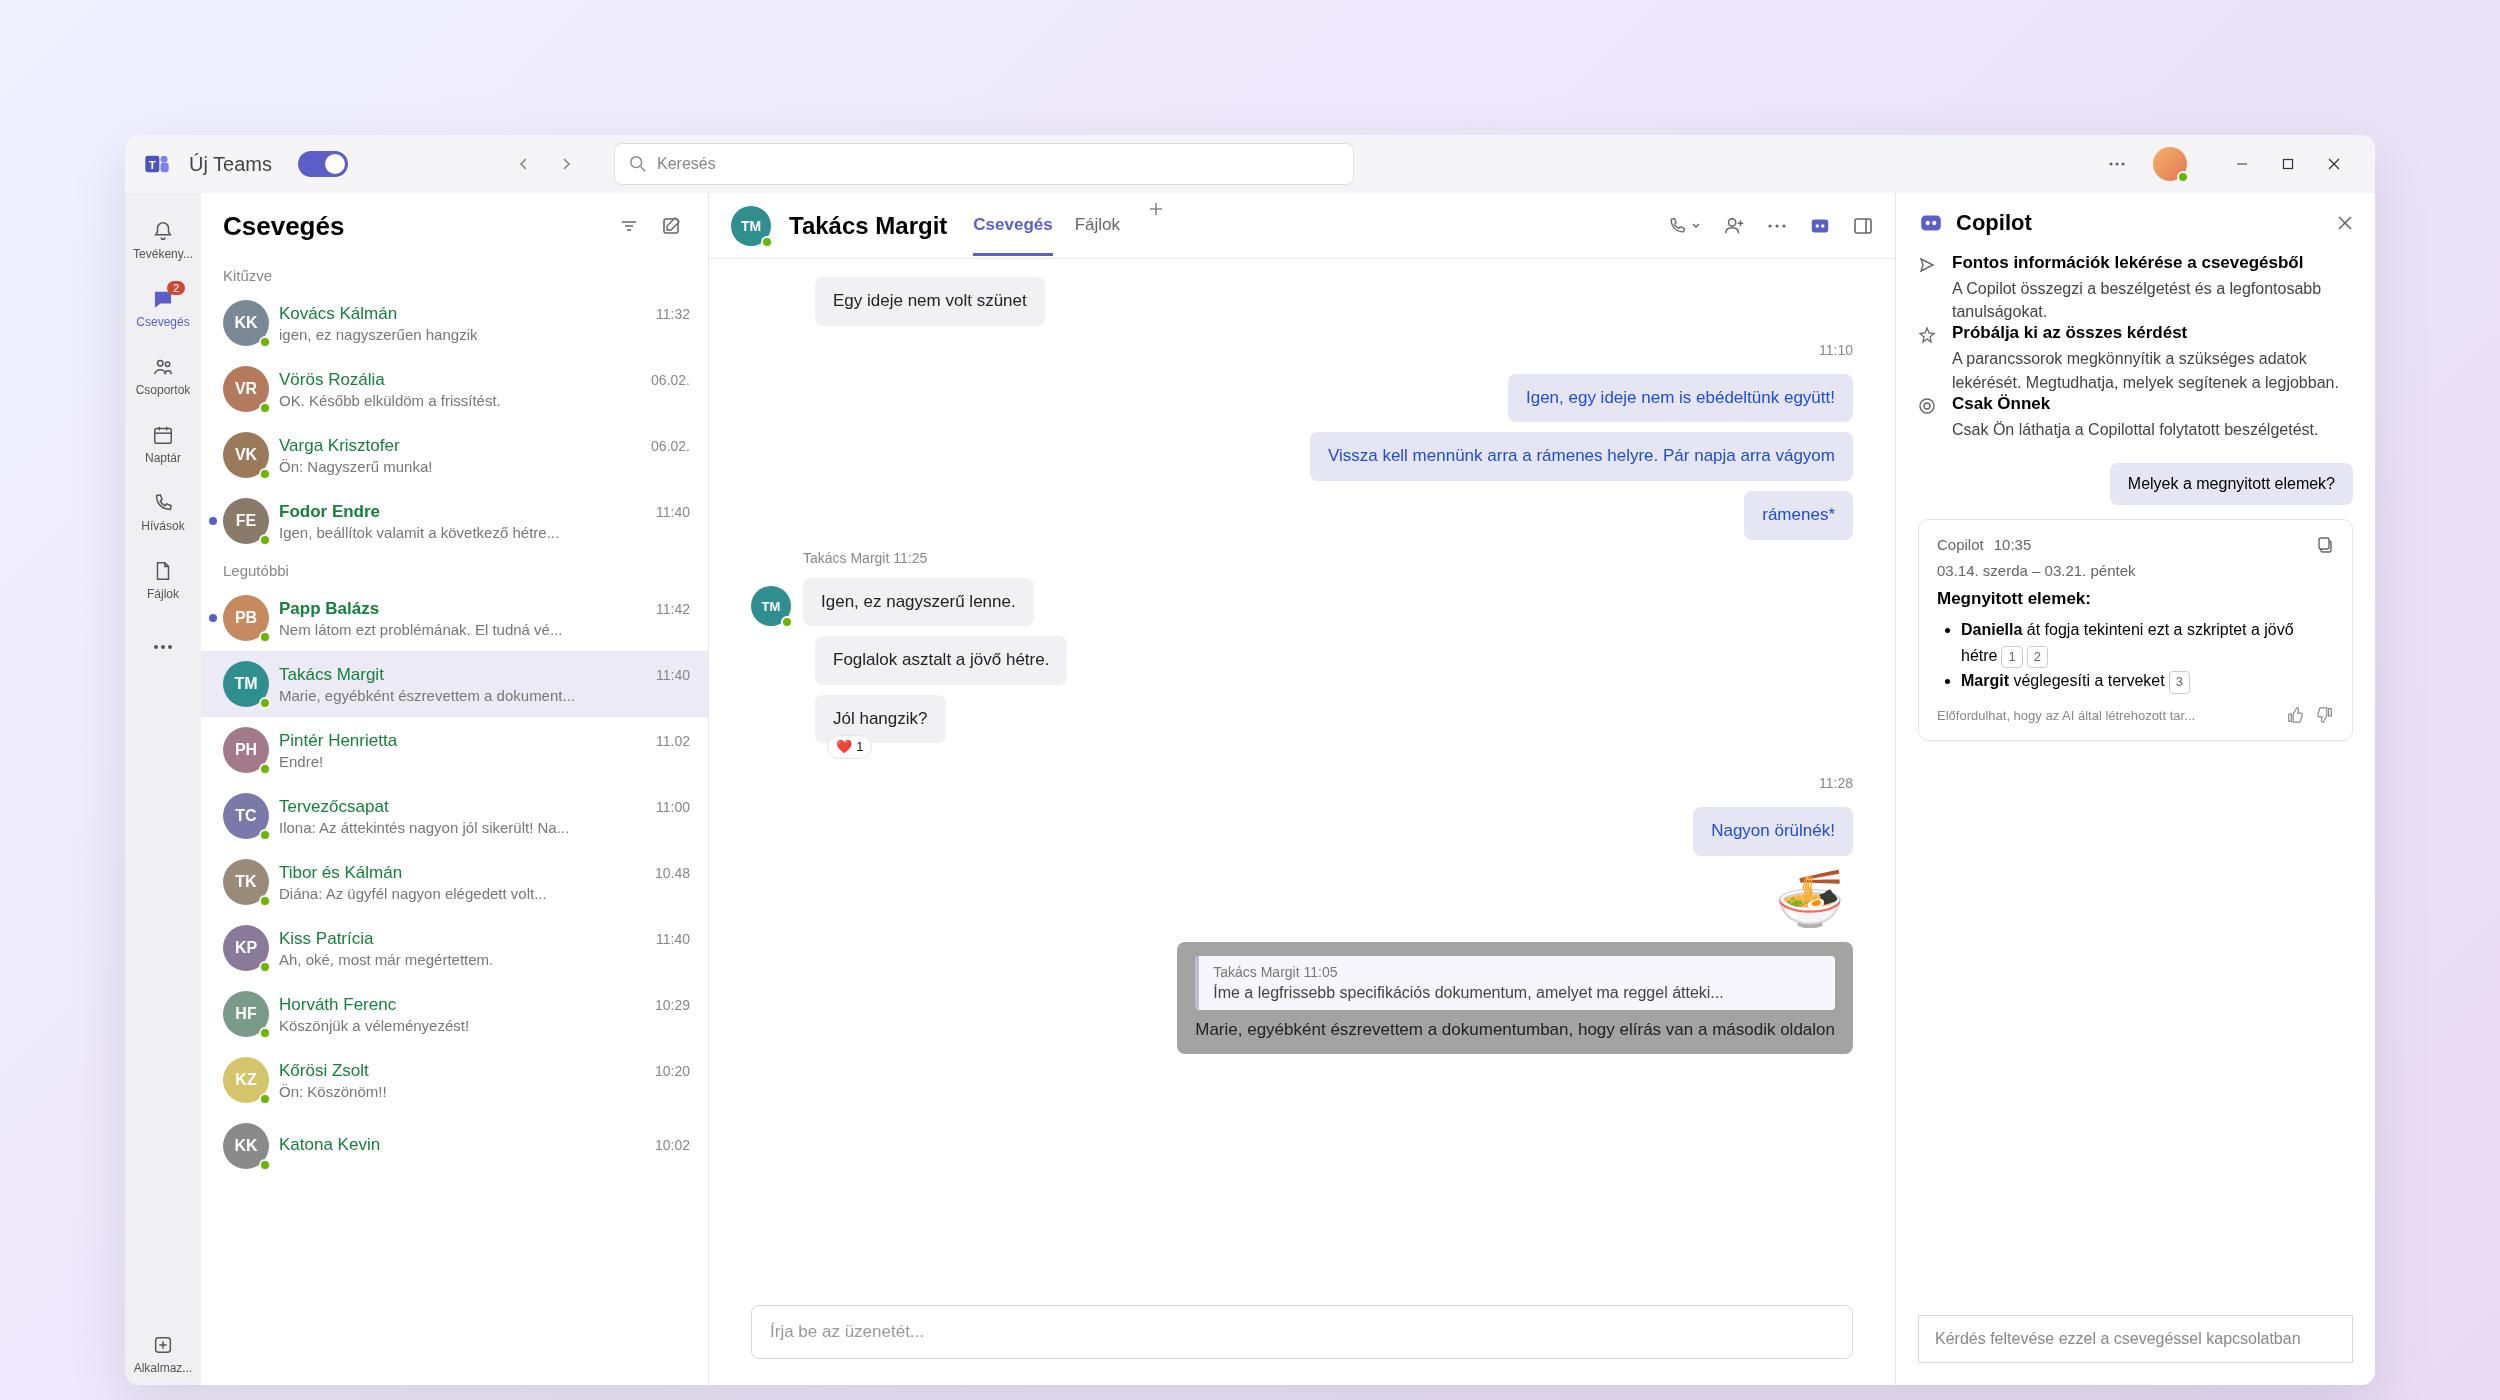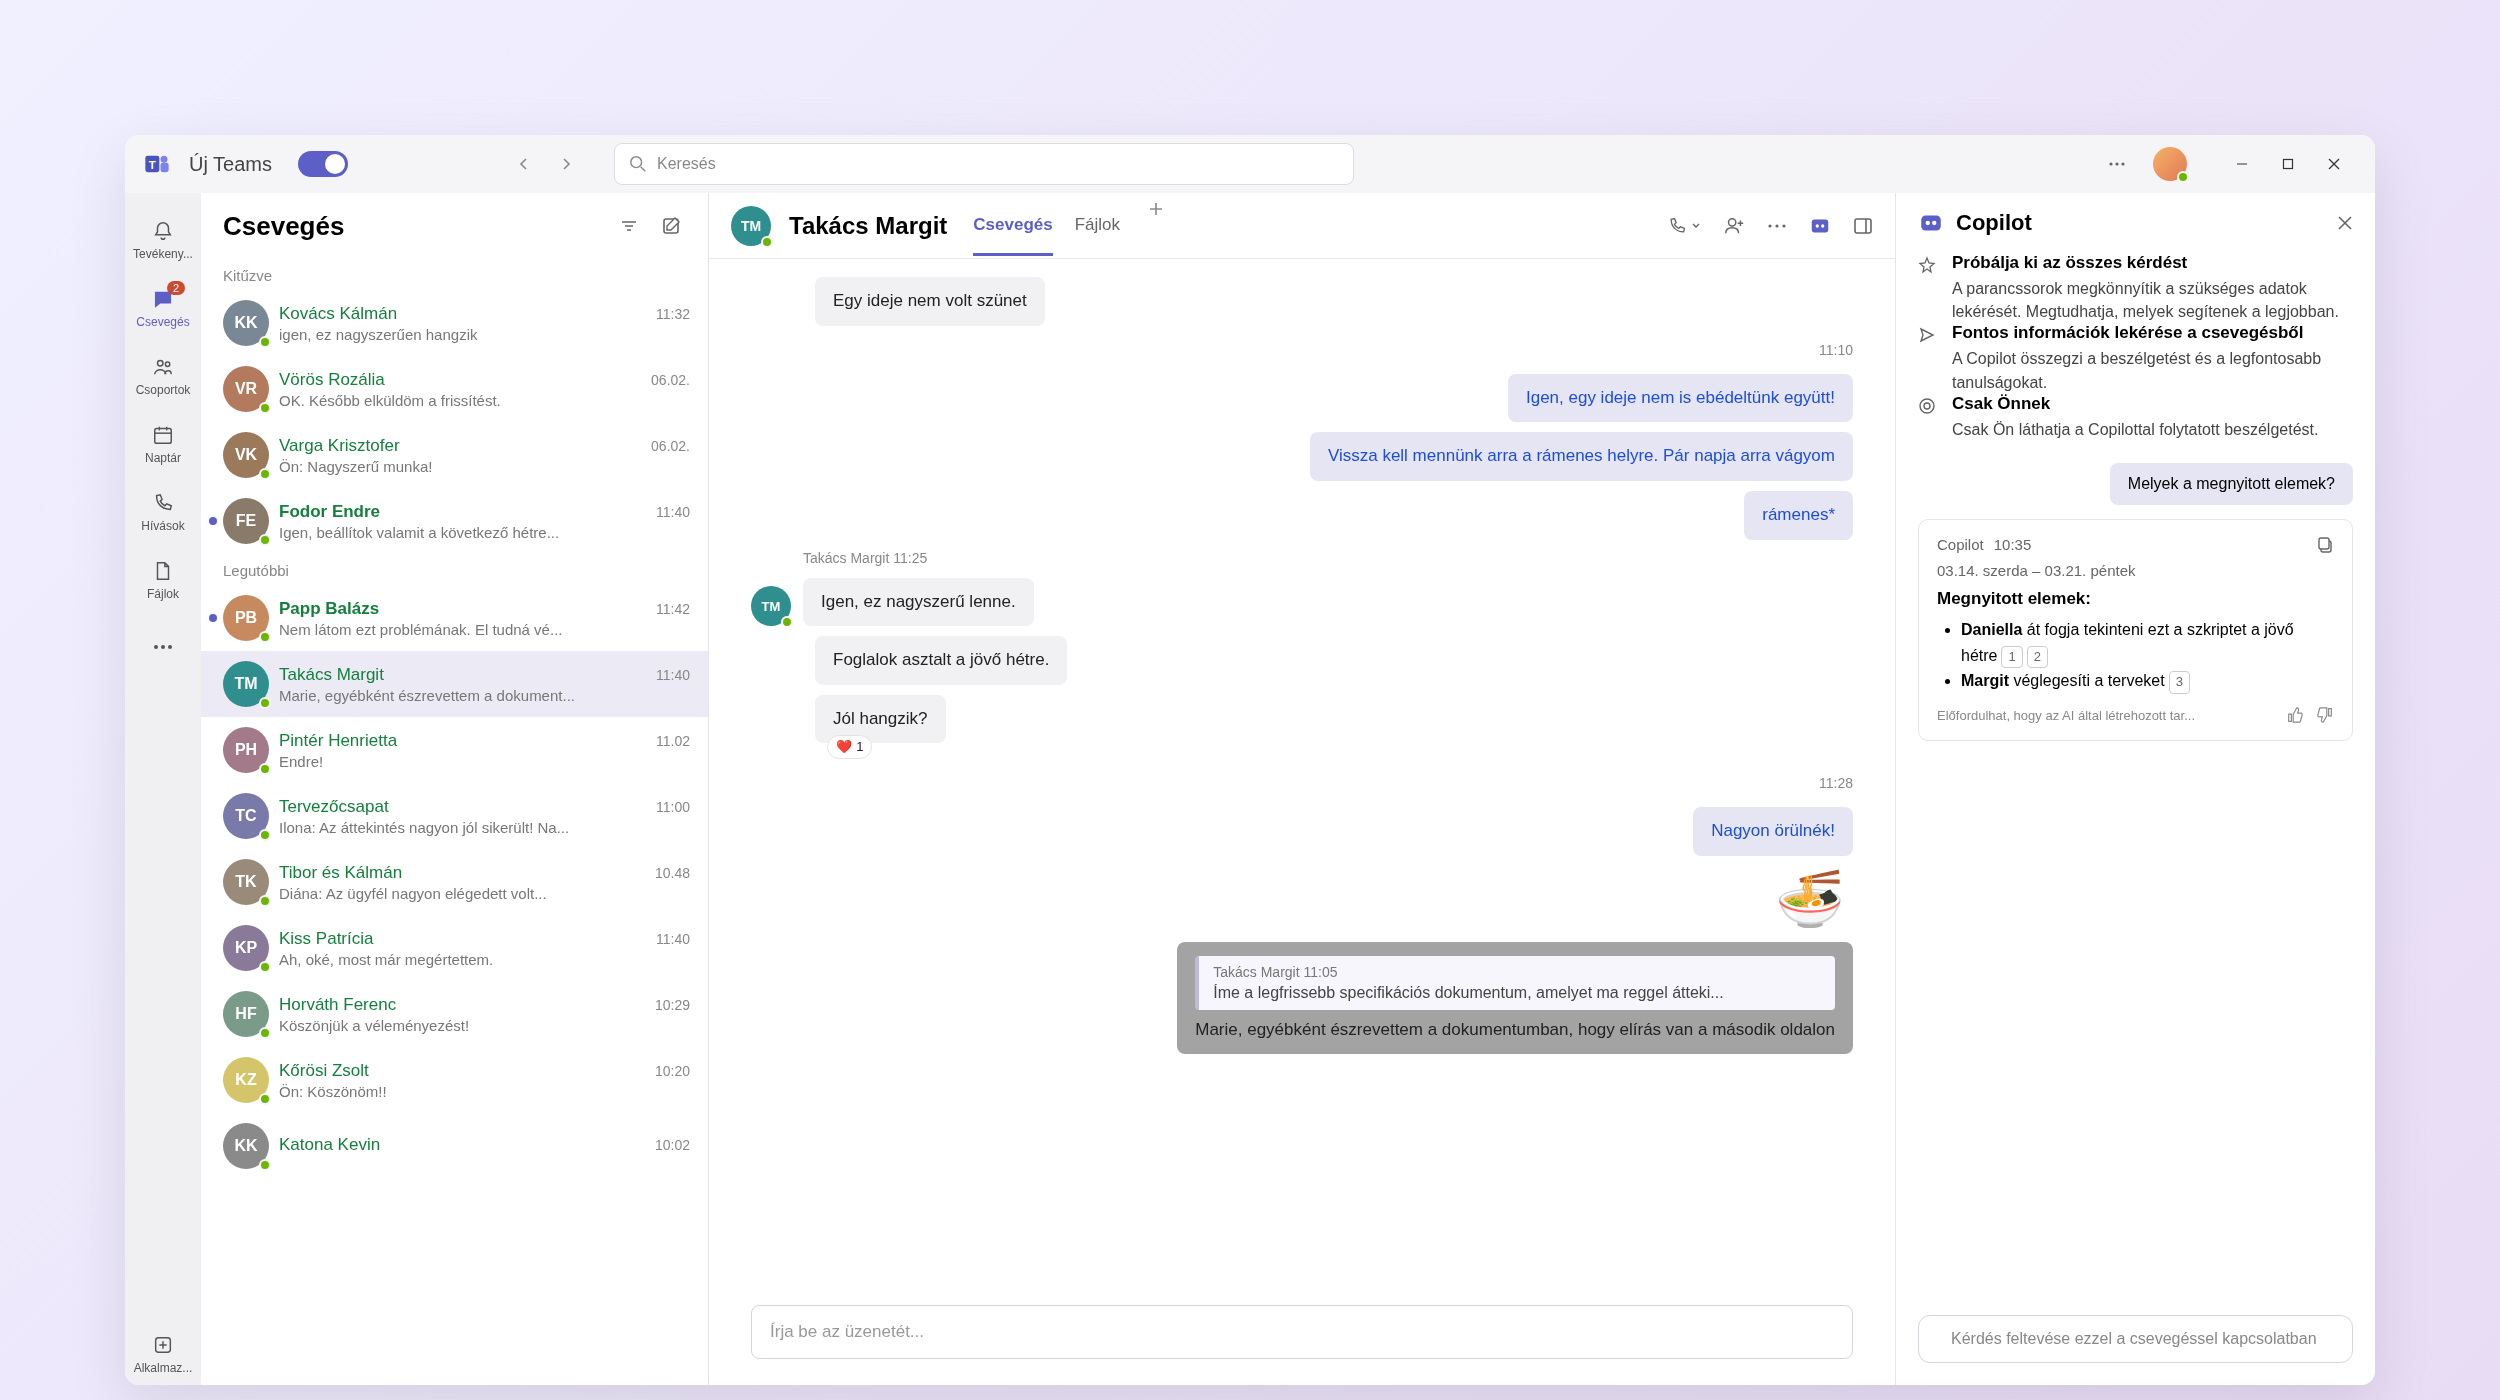--- a/index.html
+++ b/index.html
@@ -93,21 +93,21 @@
 .cp-user-bubble { align-self: flex-end; background: #e6e5f3; padding: 12px 18px; border-radius: 8px; font-size: 16px; margin-top: 8px; }
 .cp-response { border: 1px solid #e4e4e8; border-radius: 10px; padding: 16px 18px; }
 .cp-resp-head { display: flex; align-items: center; gap: 10px; font-size: 15px; color: #666; margin-bottom: 8px; }
 .cp-resp-head .spacer { flex: 1; }
 .cp-date { font-size: 15px; color: #666; margin-bottom: 10px; }
 .cp-resp-title { font-size: 17px; font-weight: 700; margin-bottom: 8px; }
 .cp-list { list-style: disc; padding-left: 24px; font-size: 16px; line-height: 1.6; }
 .cp-list .ref { display: inline-block; border: 1px solid #ccc; border-radius: 4px; padding: 0 6px; font-size: 13px; margin-left: 4px; color: #666; }
 .cp-foot { display: flex; align-items: center; gap: 12px; margin-top: 12px; font-size: 13px; color: #888; }
 .cp-foot .spacer { flex: 1; }
-.cp-input { margin: 12px 22px 22px; border: 1px solid #d6d6dc; border-radius: 12px; padding: 14px 32px; font-size: 16px; color: #888; }
+.cp-input { margin: 12px 22px 22px; border: 1px solid #d6d6dc; border-radius: 0; padding: 14px 16px; font-size: 16px; color: #888; }
 
 svg { display: block; }
 </style>
 </head>
 <body>
 
 <div class="app-window">
 
   <div class="titlebar">
     <div class="logo">
@@ -533,37 +533,37 @@
               <line x1="2" y1="2" x2="14" y2="14" stroke="currentColor" stroke-width="1.6"></line>
               <line x1="14" y1="2" x2="2" y2="14" stroke="currentColor" stroke-width="1.6"></line>
             </svg>
           </div>
       </div>
       <div class="cp-body">
         <div id="cp-items">
             <div class="cp-item">
               <div class="cp-icon">
                 <svg width="18" height="18" viewBox="0 0 18 18">
+                  <path d="M3 3l12 6-12 6 2-6-2-6z" stroke="currentColor" stroke-width="1.4" fill="none"></path>
+                </svg>
+              </div>
+    <div class="cp-item-body">
+                <h4>Fontos információk lekérése a csevegésből</h4>
+                <p>A Copilot összegzi a beszélgetést és a legfontosabb tanulságokat.</p>
+              </div>
+            </div>
+            <div class="cp-item">
+              <div class="cp-icon">
+                <svg width="18" height="18" viewBox="0 0 18 18">
                   <path d="M9 2l2 5 5 .5-4 3.5 1 5-4-3-4 3 1-5-4-3.5 5-.5 2-5z" stroke="currentColor" stroke-width="1.3" fill="none"></path>
                 </svg>
               </div>
     <div class="cp-item-body">
                 <h4>Próbálja ki az összes kérdést</h4>
                 <p>A parancssorok megkönnyítik a szükséges adatok lekérését. Megtudhatja, melyek segítenek a legjobban.</p>
-              </div>
-            </div>
-            <div class="cp-item">
-              <div class="cp-icon">
-                <svg width="18" height="18" viewBox="0 0 18 18">
-                  <path d="M3 3l12 6-12 6 2-6-2-6z" stroke="currentColor" stroke-width="1.4" fill="none"></path>
-                </svg>
-              </div>
-    <div class="cp-item-body">
-                <h4>Fontos információk lekérése a csevegésből</h4>
-                <p>A Copilot összegzi a beszélgetést és a legfontosabb tanulságokat.</p>
               </div>
             </div>
             <div class="cp-item">
               <div class="cp-icon">
                 <svg width="18" height="18" viewBox="0 0 18 18">
                   <circle cx="9" cy="9" r="3" stroke="currentColor" stroke-width="1.4" fill="none"></circle>
                   <circle cx="9" cy="9" r="7" stroke="currentColor" stroke-width="1.4" fill="none"></circle>
                 </svg>
               </div>
     <div class="cp-item-body">

